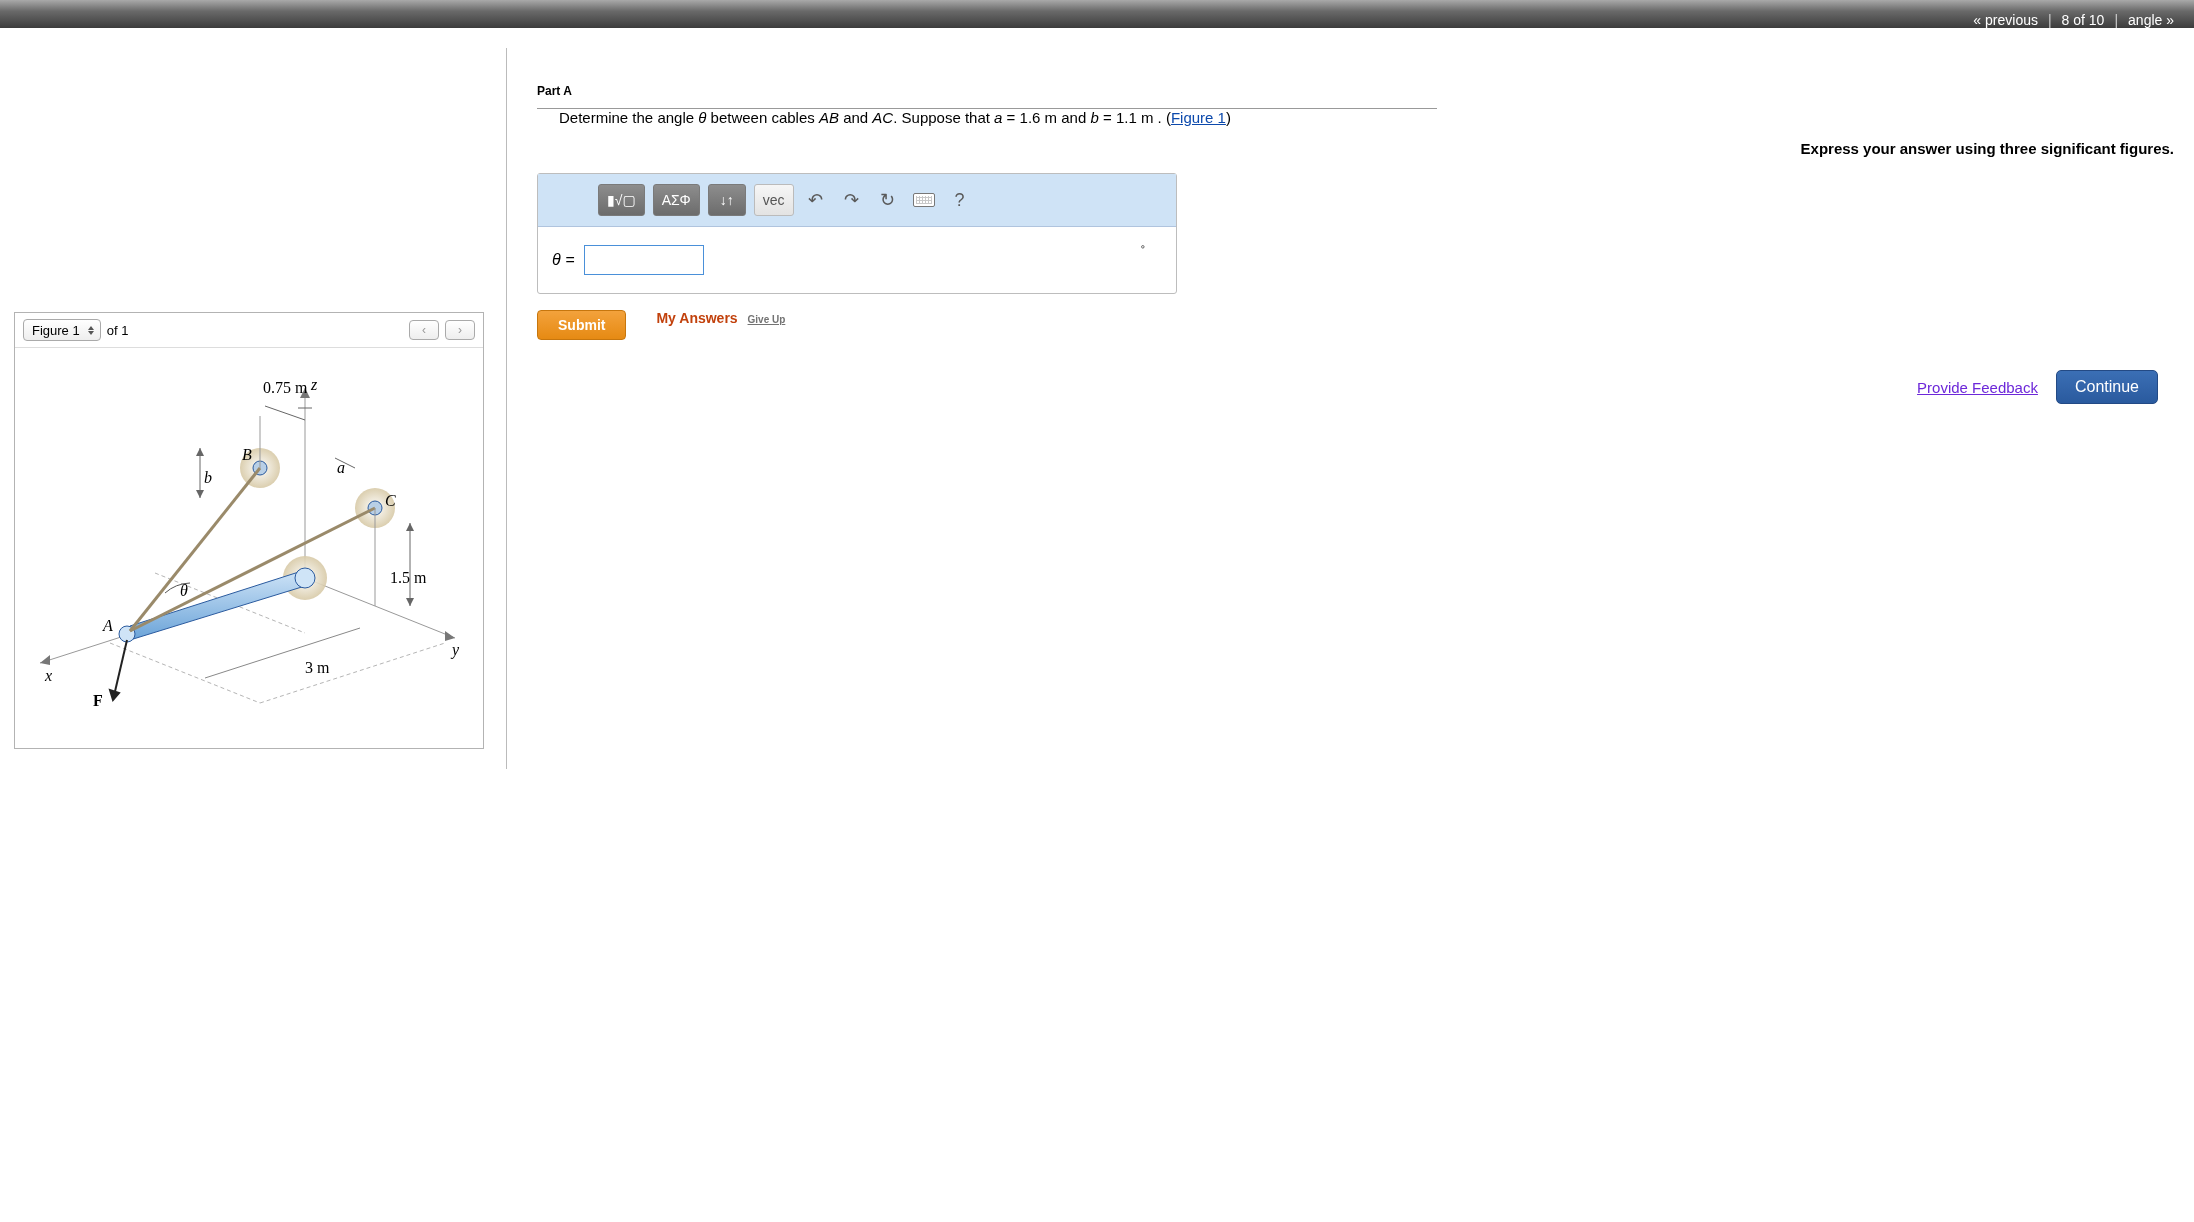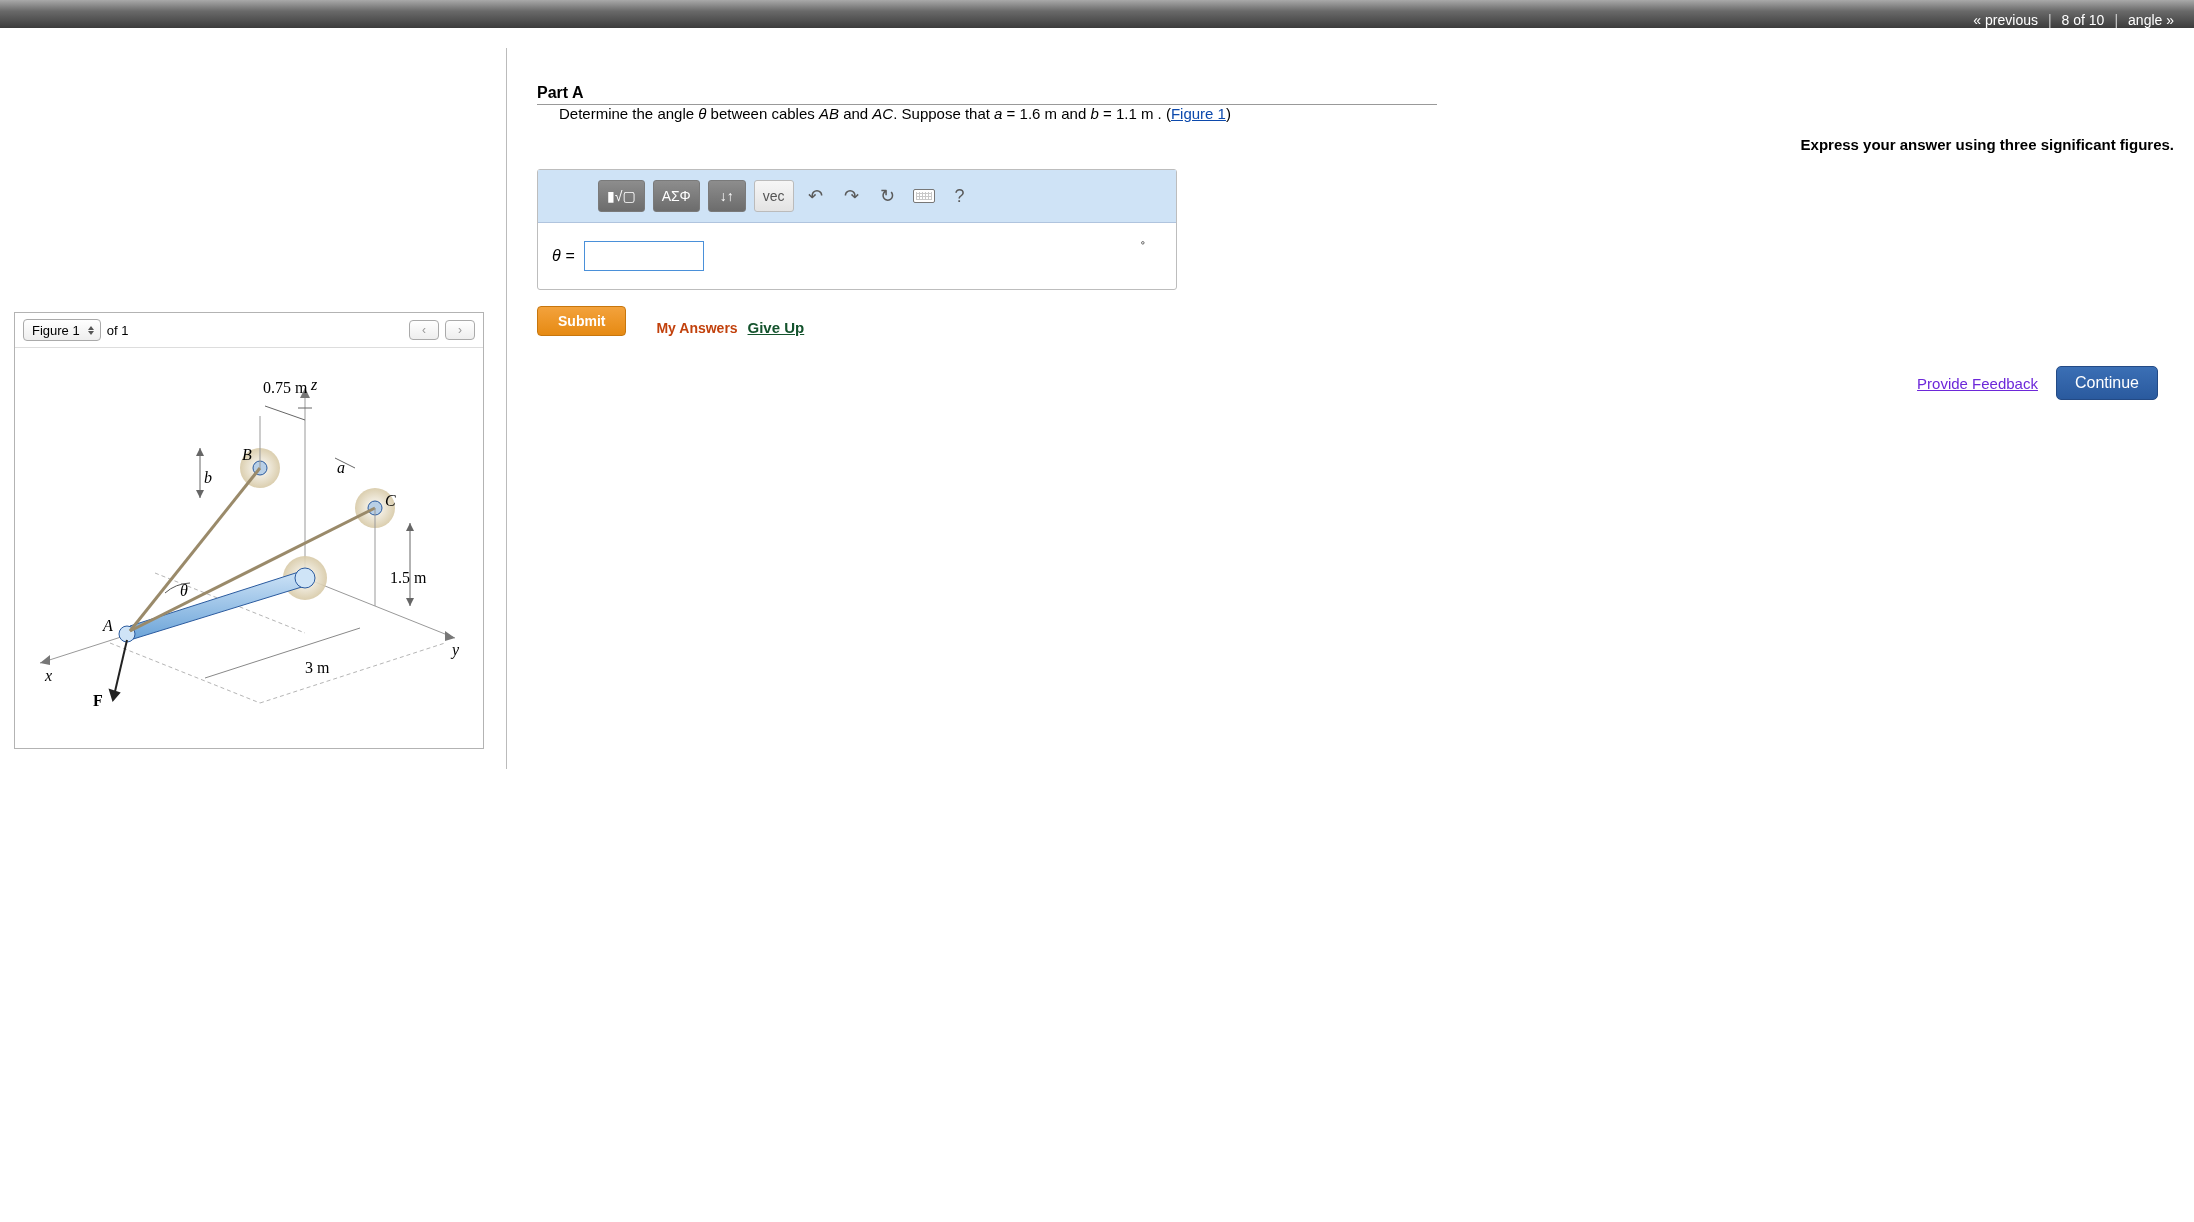--- a/index.html
+++ b/index.html
@@ -103,21 +103,21 @@
     color: #999; cursor: pointer; font-size: 12px;
   }
   .figure-body {
     height: 400px;
     position: relative;
     overflow: hidden;
     background: #fff;
   }
 
   
-  .part-label { font-size: 16px; font-weight: bold; margin-bottom: 2px; }
+  .part-label { font-size: 12px; font-weight: bold; margin-bottom: 10px; }
   .part-text { font-size: 15px; margin: 0 0 14px 22px; }
   .part-text .figlink { color: #0c49ac; text-decoration: underline; cursor: pointer; }
   .part-instr { font-size: 15px; font-weight: bold; margin: 0 0 16px 22px; text-align: right; }
 
   .answer-box {
     border: 1px solid #bdbdbd;
     border-radius: 3px;
     margin: 0 0 10px 0;
     width: 640px;
   }
@@ -157,33 +157,33 @@
   .theta-label { font-style: italic; font-size: 16px; }
   .answer-input {
     width: 120px; height: 30px;
     border: 1px solid #4a90d9;
     padding: 3px 6px;
     font-size: 14px;
   }
   .deg-mark { position: absolute; right: 30px; top: 14px; font-size: 10px; color: #333; }
 
   .action-row {
-    display: flex; align-items: flex-end; gap: 30px; margin-top: 16px;
+    display: flex; align-items: flex-start; gap: 30px; margin-top: 16px;
   }
   .submit-btn {
     background: linear-gradient(#f3a23c,#e68a13);
     color: #fff;
     border: 1px solid #c7760d;
     border-radius: 4px;
     padding: 6px 20px;
     font-size: 14px; font-weight: bold;
     cursor: pointer;
   }
   .my-answers { color: #c2410c; font-weight: bold; font-size: 14px; }
-  .give-up { color: #14532d; font-weight: bold; text-decoration: underline; cursor: pointer; font-size: 15px; margin-left: 6px; }
+  .give-up { color: #737373; font-weight: bold; text-decoration: underline; cursor: pointer; font-size: 10px; margin-left: 6px; }
 
   .footer-row {
     display: flex; justify-content: flex-end; align-items: center; gap: 18px;
     margin-top: 30px;
     padding-right: 16px;
   }
   .feedback-link { color: #6d28d9; text-decoration: underline; cursor: pointer; font-size: 15px; }
   .continue-btn {
     background: linear-gradient(#3b6fb5,#2a5a9e);
     color: #fff;

